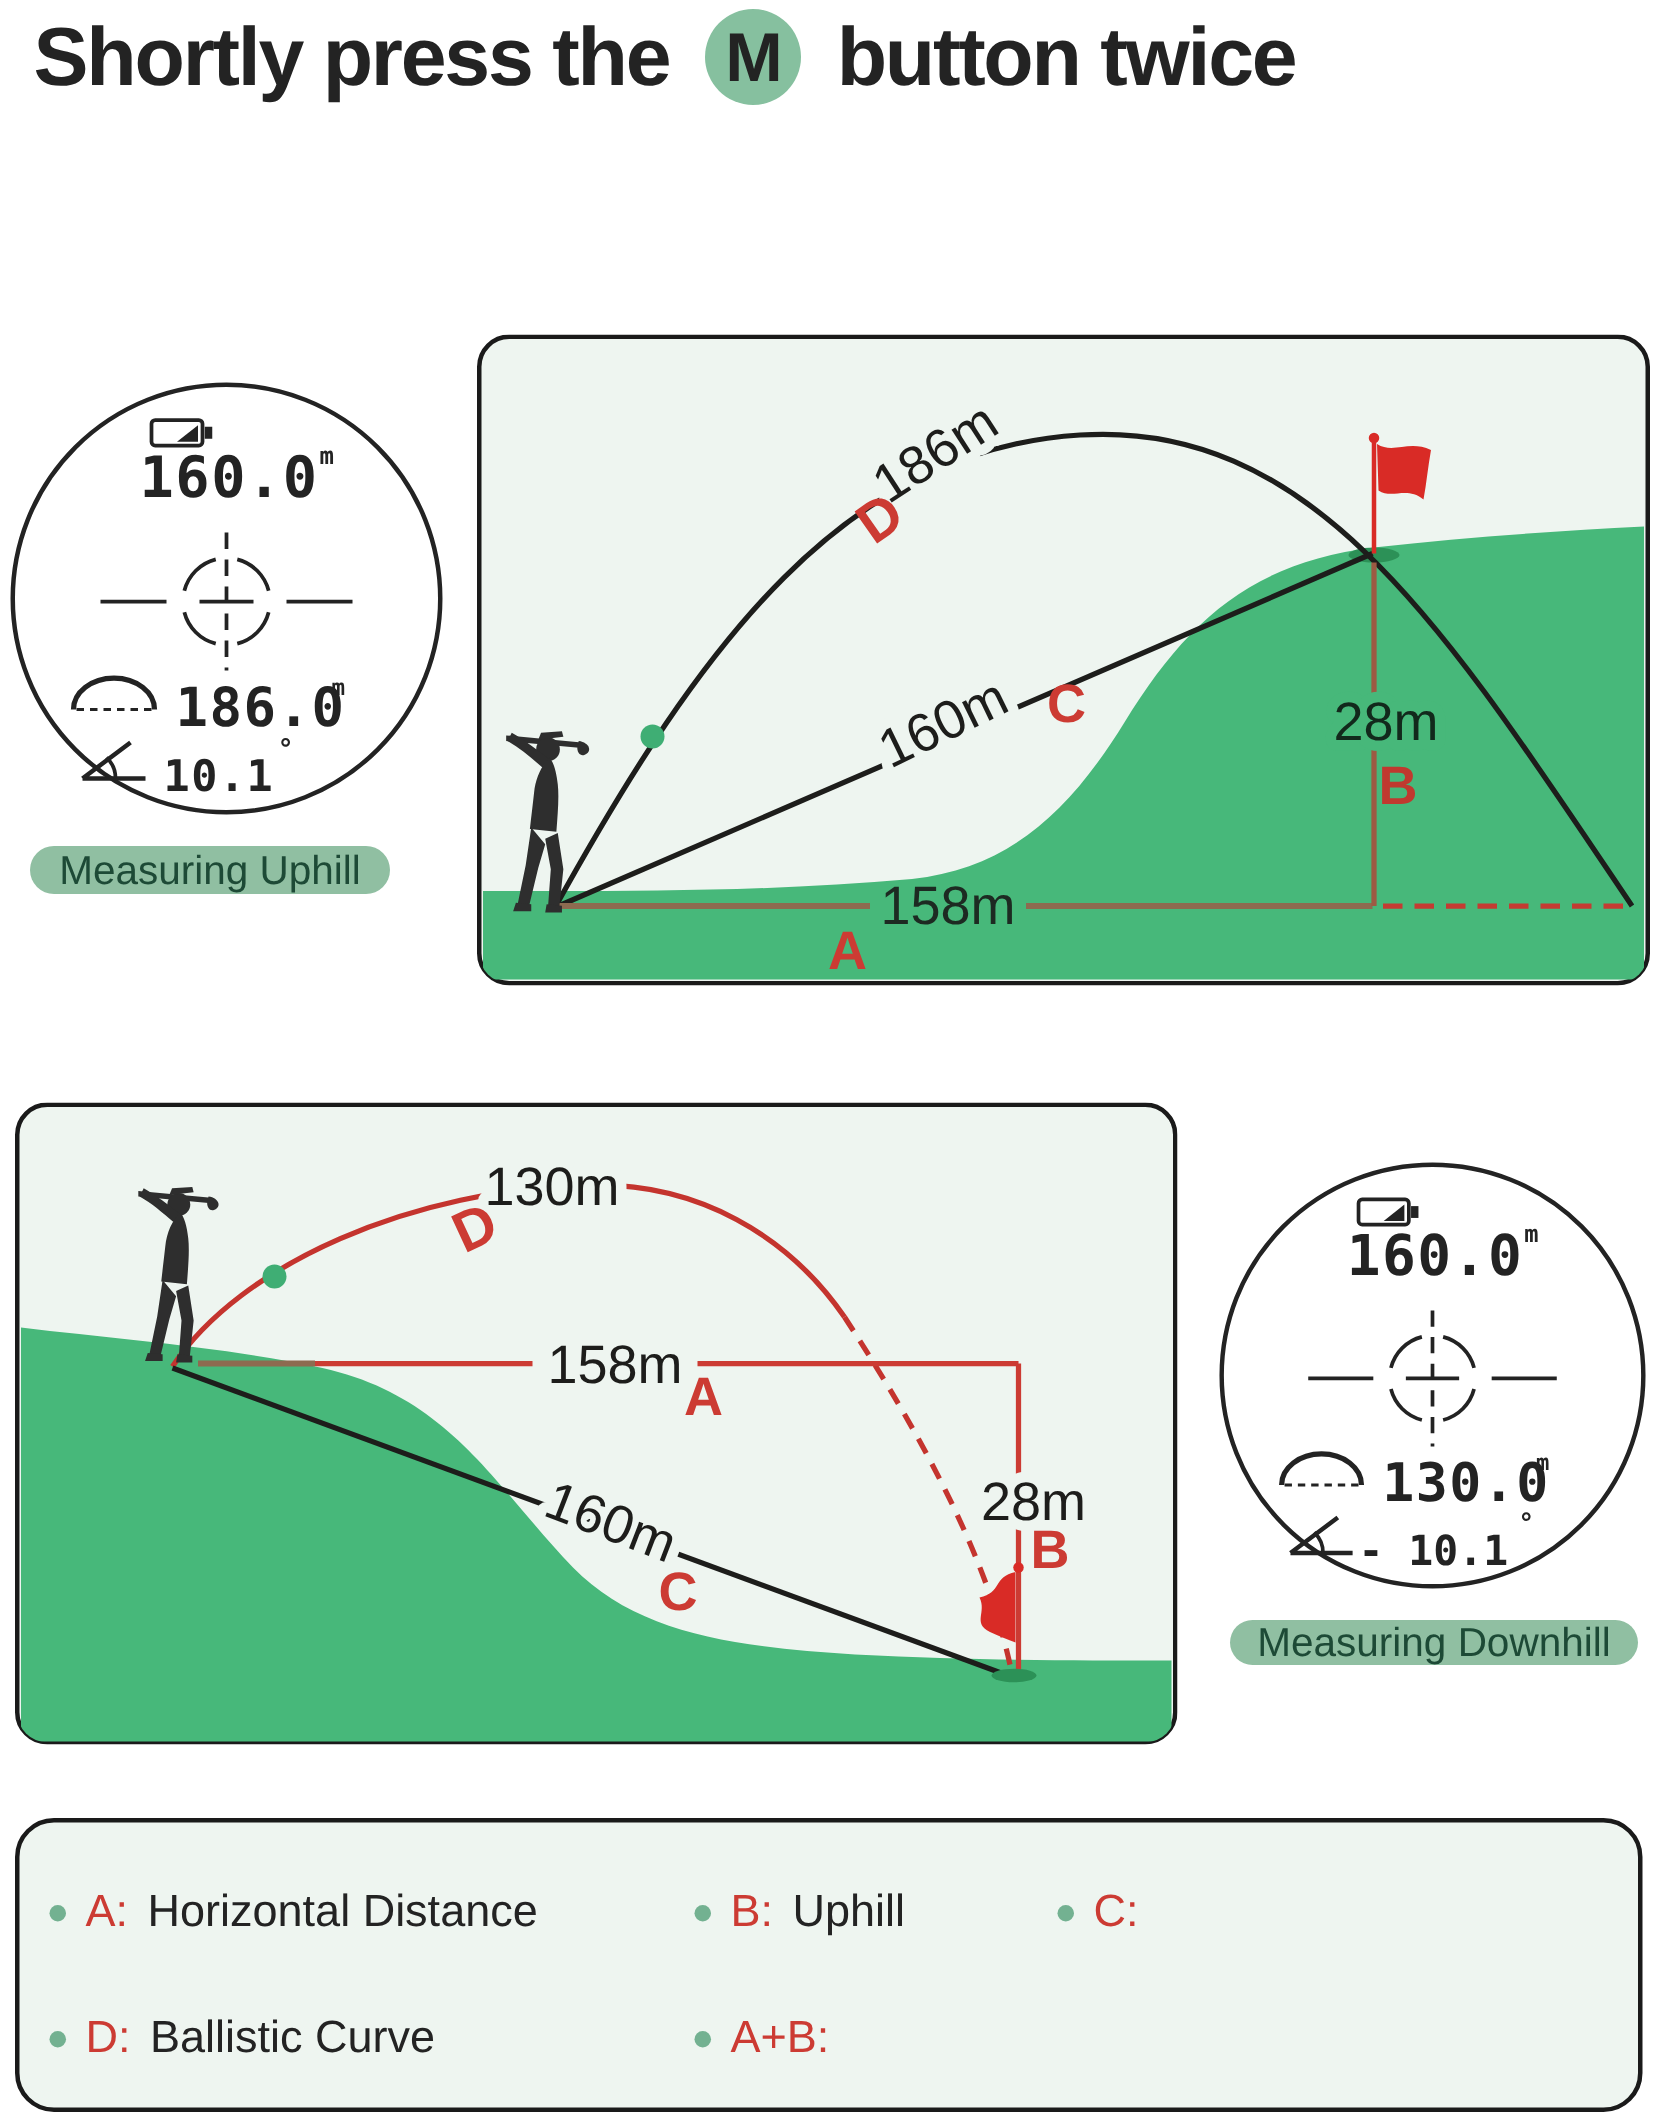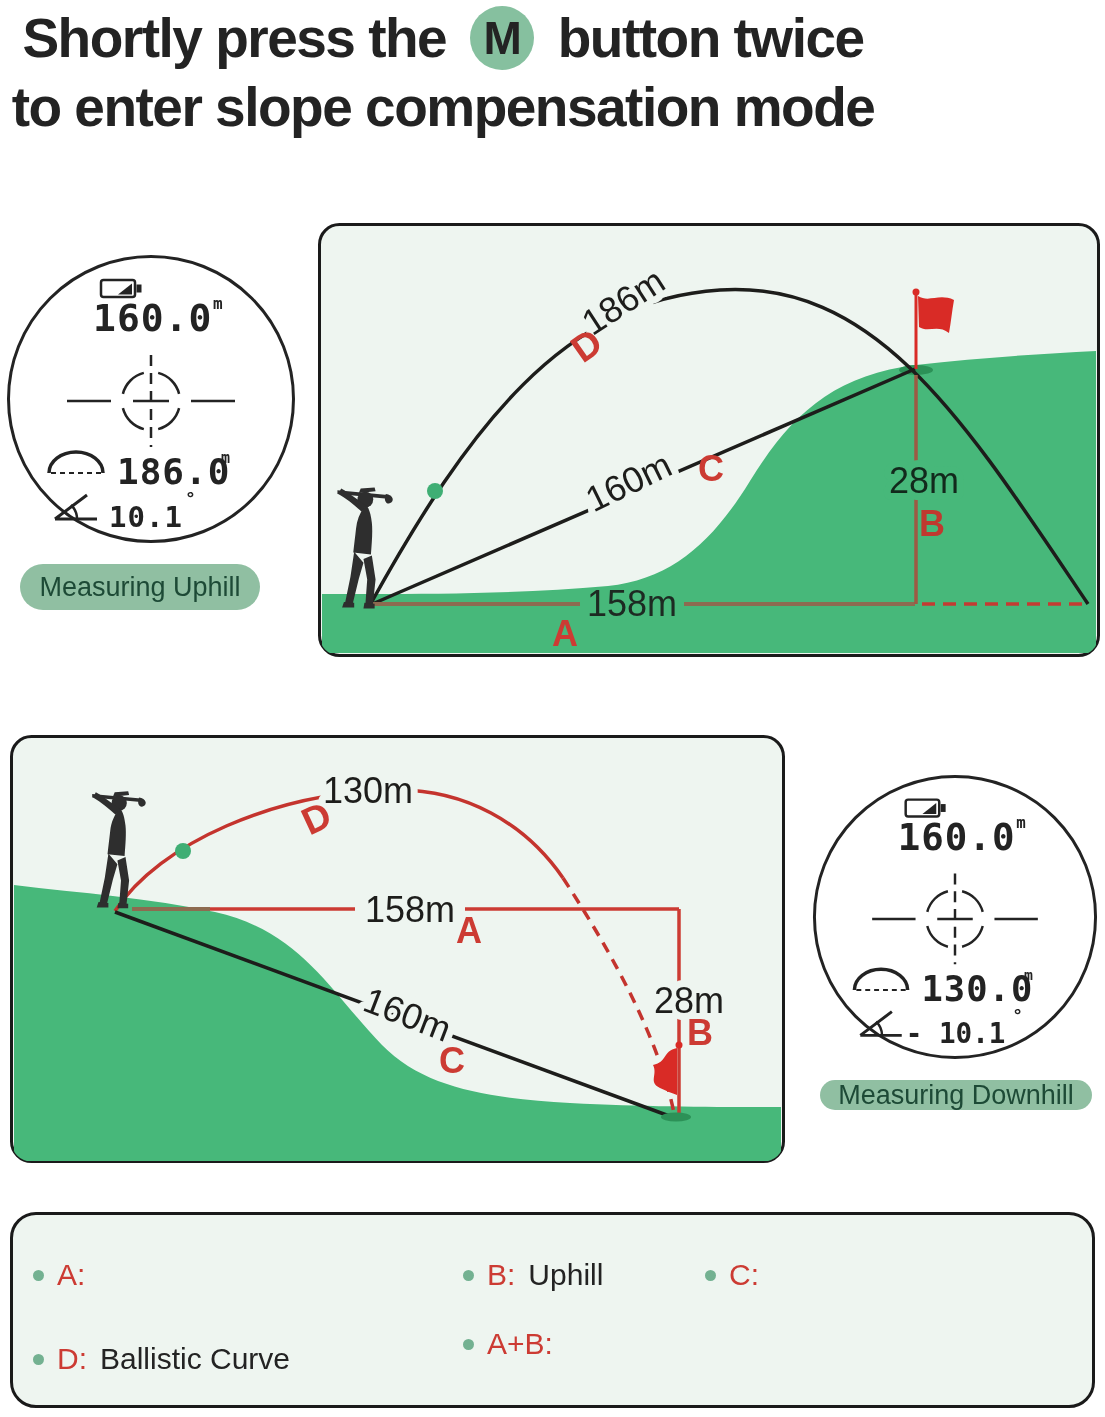--- a/index.html
+++ b/index.html
@@ -25,21 +25,20 @@
 </style>
 </head>
 <body>
 
 <div class="abs title">
   <div>
     <span>Shortly press the</span>
     <span class="m-btn">M</span>
     <span>button twice</span>
   </div>
-  <div>to enter slope compensation mode</div>
 </div>
 
 <svg class="abs" style="left:5px;top:253px" width="292" height="292" viewBox="0 0 292 292">
   <circle cx="146" cy="146" r="142.5" fill="#ffffff" stroke="#232323" stroke-width="3"></circle>
   <g>
     <rect x="96" y="27" width="34" height="17" rx="2.5" fill="none" stroke="#232323" stroke-width="2.5"></rect>
     <rect x="131.5" y="31.5" width="5" height="8" fill="#232323"></rect>
     <path d="M113 41.5 L127 41.5 L127 30.5 Z" fill="#232323"></path>
   </g>
   <text class="seg" x="88" y="78" font-size="38" letter-spacing="1" fill="#232323">160.0</text>
@@ -58,21 +57,21 @@
   <text class="seg" x="112" y="231" font-size="36" letter-spacing="1" fill="#232323">186.0</text>
   <text class="seg" x="216" y="210" font-size="15" fill="#232323">m</text>
   <g stroke="#232323" fill="none">
     <path d="M50 266 L92 266 M50 266 L82 242" stroke-width="3"></path>
     <path d="M72 266 A19 19 0 0 0 66 252" stroke-width="2.5"></path>
   </g>
   <text class="seg" x="104" y="274" font-size="29" letter-spacing="1" fill="#232323">10.1</text>
   <text class="seg" x="180" y="252" font-size="18" fill="#232323">°</text>
 </svg>
 
-<div class="abs pill" style="left:20px;top:564px;width:240px;height:46px">Measuring Uphill</div>
+<div class="abs pill" style="left:20px;top:564px;width:240px;height:32px">Measuring Uphill</div>
 
 <svg class="abs" style="left:318px;top:223px" width="782" height="434" viewBox="0 0 782 434">
   <defs>
     <clipPath id="clipTop">
         <rect x="1.5" y="1.5" width="779" height="431" rx="20"></rect>
       </clipPath>
     <g id="golfer" fill="#2e2e2e">
       <path d="M8 10 L62 15 L62 19 L8 14 Z"></path>
       <path d="M60 14 C68 15 70 22 64 24 C61 25 59 22 59 19 Z"></path>
       <circle cx="38" cy="20" r="8.5"></circle>
@@ -174,32 +173,33 @@
   <text class="seg" x="96" y="274" font-size="28" fill="#232323">- 10.1</text>
   <text class="seg" x="204" y="252" font-size="18" fill="#232323">°</text>
 </svg>
 
 <div class="abs pill" style="left:820px;top:1080px;width:272px;height:30px">Measuring Downhill</div>
 
 <div class="abs legend-box">
   <div class="legend-item" style="left:20px;top:40px">
     <span class="legend-dot"></span>
     <span class="legend-ltr">A:</span>
+    <span class="legend-dsc">Horizontal Distance</span>
   </div>
   <div class="legend-item" style="left:450px;top:40px">
     <span class="legend-dot"></span>
     <span class="legend-ltr">B:</span>
     <span class="legend-dsc">Uphill</span>
   </div>
   <div class="legend-item" style="left:692px;top:40px">
     <span class="legend-dot"></span>
     <span class="legend-ltr">C:</span>
   </div>
   <div class="legend-item" style="left:20px;top:124px">
     <span class="legend-dot"></span>
     <span class="legend-ltr">D:</span>
     <span class="legend-dsc">Ballistic Curve</span>
   </div>
-  <div class="legend-item" style="left:450px;top:109px">
+  <div class="legend-item" style="left:450px;top:124px">
     <span class="legend-dot"></span>
     <span class="legend-ltr">A+B:</span>
   </div>
 </div>
 
 </body></html>

